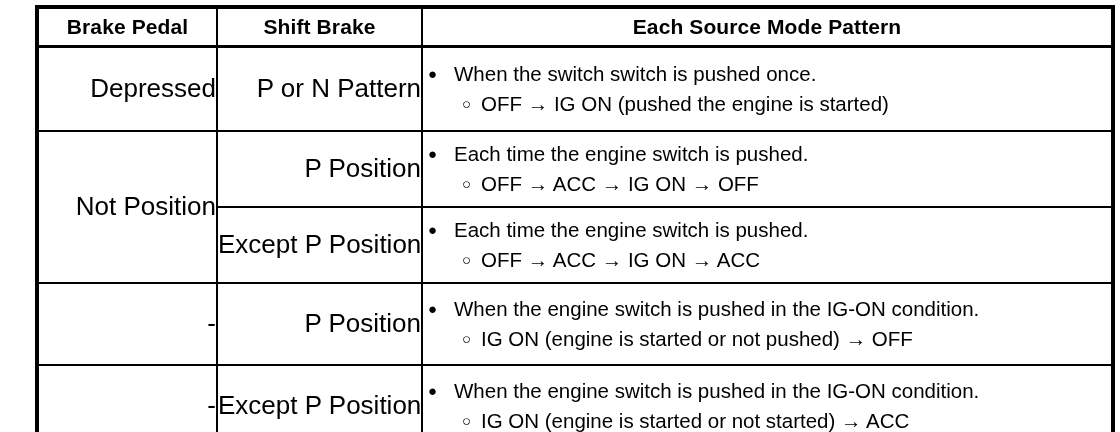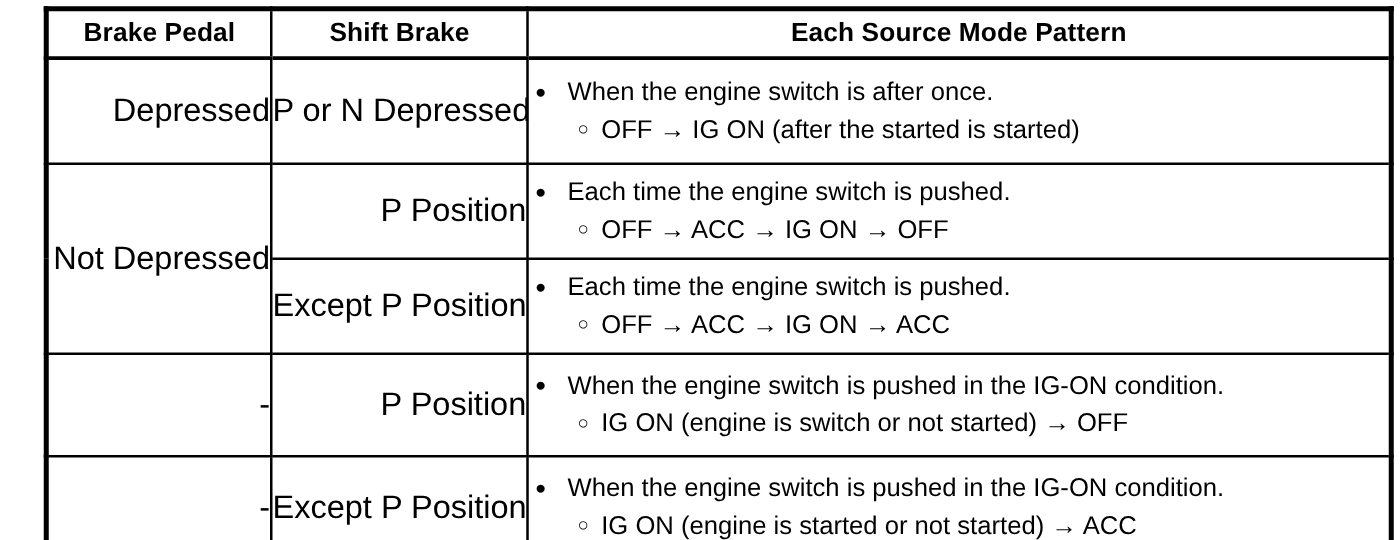--- a/index.html
+++ b/index.html
@@ -136,35 +136,35 @@
       <tr class="header-row">
         <th>Brake Pedal</th>
         <th>Shift Brake</th>
         <th>Each Source Mode Pattern</th>
       </tr>
     </thead>
     <tbody>
 
       <tr class="row-1">
         <td class="cell-cond">Depressed</td>
-        <td class="cell-lever">P or N Depressed</td>
-        <td class="cell-pattern">
-          <div class="pattern-main">
-            <span class="bullet-filled">●</span>
-            <span class="pattern-main-text">When the engine switch is after once.</span>
-          </div>
-          <div class="pattern-sub">
-            <span class="bullet-hollow">○</span>
-            <span class="pattern-sub-text">OFF → IG ON (after the started is started)</span>
+        <td class="cell-lever">P or N Pattern</td>
+        <td class="cell-pattern">
+          <div class="pattern-main">
+            <span class="bullet-filled">●</span>
+            <span class="pattern-main-text">When the switch switch is pushed once.</span>
+          </div>
+          <div class="pattern-sub">
+            <span class="bullet-hollow">○</span>
+            <span class="pattern-sub-text">OFF → IG ON (pushed the engine is started)</span>
           </div>
         </td>
       </tr>
 
       <tr class="row-2">
-        <td class="cell-cond" rowspan="2">Not Depressed</td>
+        <td class="cell-cond" rowspan="2">Not Position</td>
         <td class="cell-lever">P Position</td>
         <td class="cell-pattern">
           <div class="pattern-main">
             <span class="bullet-filled">●</span>
             <span class="pattern-main-text">Each time the engine switch is pushed.</span>
           </div>
           <div class="pattern-sub">
             <span class="bullet-hollow">○</span>
             <span class="pattern-sub-text">OFF → ACC → IG ON → OFF</span>
           </div>
@@ -188,21 +188,21 @@
       <tr class="row-4">
         <td class="cell-cond">-</td>
         <td class="cell-lever">P Position</td>
         <td class="cell-pattern">
           <div class="pattern-main">
             <span class="bullet-filled">●</span>
             <span class="pattern-main-text">When the engine switch is pushed in the IG-ON condition.</span>
           </div>
           <div class="pattern-sub">
             <span class="bullet-hollow">○</span>
-            <span class="pattern-sub-text">IG ON (engine is switch or not started) → OFF</span>
+            <span class="pattern-sub-text">IG ON (engine is started or not pushed) → OFF</span>
           </div>
         </td>
       </tr>
 
       <tr class="row-5">
         <td class="cell-cond">-</td>
         <td class="cell-lever">Except P Position</td>
         <td class="cell-pattern">
           <div class="pattern-main">
             <span class="bullet-filled">●</span>

